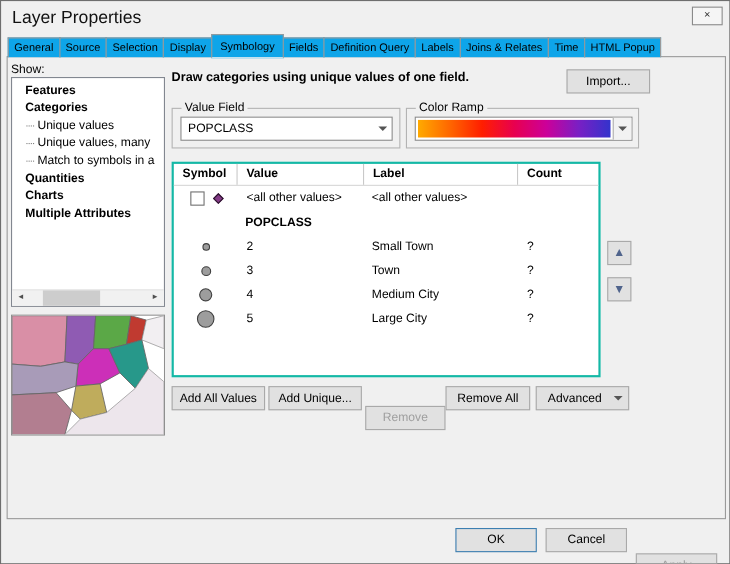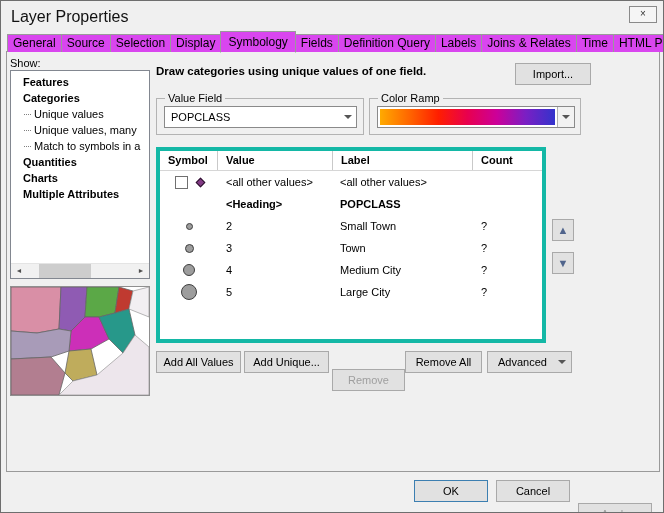--- a/index.html
+++ b/index.html
@@ -10,21 +10,21 @@
 
   
   .titlebar { position:absolute; left:0; top:0; right:0; height:28px; }
   .title { position:absolute; left:10px; top:7px; font-size:16px; color:#111; }
   .close-btn { position:absolute; right:6px; top:5px; width:28px; height:17px; border:1px solid #8a8a8a;
                background:#f5f5f5; text-align:center; line-height:14px; font-size:10px; color:#333; }
 
   
   .tabs { position:absolute; left:6px; top:30px; height:21px; display:flex; align-items:flex-end; z-index:2; }
   .tab { height:18px; line-height:17px; padding:0 5px; border:1px solid #9a9a9a; border-bottom:none;
-         background:#d946ef; font-size:12px; white-space:nowrap; }
+         background:#0ea5e9; font-size:10px; white-space:nowrap; }
   .tab + .tab { margin-left:-1px; }
   .tab.active { height:22px; line-height:21px; position:relative; z-index:3; margin-bottom:-1px;
                 border-bottom:1px solid #f0f0f0; padding:0 7px; }
 
   .panel { position:absolute; left:5px; top:50px; width:654px; height:421px; border:1px solid #9a9a9a;
            background:#f0f0f0; z-index:1; }
   .abs { position:absolute; z-index:2; }
 
   
   .show-label { left:9px; top:56px; }
@@ -57,21 +57,21 @@
   .combo-arrowbox { position:absolute; right:0; top:0; width:17px; height:20px; display:flex;
                     align-items:center; justify-content:center; }
   .tri-down { width:0; height:0; border-left:4px solid transparent; border-right:4px solid transparent;
               border-top:4px solid #555; }
   .combo-ramp { left:7px; top:7px; width:198px; }
   .ramp-grad { position:absolute; left:2px; top:2px; right:19px; bottom:2px; }
   .ramp-arrowbox { position:absolute; right:0; top:0; width:17px; height:20px; background:#f2f2f2;
                    border-left:1px solid #b0b0b0; display:flex; align-items:center; justify-content:center; }
 
   
-  .vtable { left:155px; top:146px; width:390px; height:196px; background:#fff; border:4px solid #14b8a6; }
+  .vtable { left:155px; top:146px; width:390px; height:196px; background:#fff; border:2px solid #14b8a6; }
   .thead { display:flex; height:20px; border-bottom:1px solid #d6d6d6; font-weight:bold; }
   .th { line-height:19px; padding-left:8px; border-right:1px solid #c9c9c9; }
   .th:last-child { border-right:none; }
   .w-sym { width:58px; } .w-val { width:115px; } .w-lab { width:140px; } .w-cnt { flex:1; }
   .trow { display:flex; height:22px; align-items:center; }
   .td-sym { width:58px; display:flex; align-items:center; justify-content:center; }
   .td-val { width:115px; padding-left:8px; }
   .td-lab { width:140px; padding-left:7px; }
   .td-cnt { flex:1; padding-left:8px; }
   .bold { font-weight:bold; }
@@ -206,21 +206,20 @@
         <span class="cb"></span>
         <span class="diamond"></span>
       </div>
       <div class="td-val">&lt;all other values&gt;</div>
       <div class="td-lab">&lt;all other values&gt;</div>
       <div class="td-cnt"></div>
     </div>
 
     <div class="trow">
       <div class="td-sym"></div>
-      <div class="td-val bold">&lt;Heading&gt;</div>
       <div class="td-lab bold">POPCLASS</div>
       <div class="td-cnt"></div>
     </div>
 
     <div class="trow">
       <div class="td-sym">
           <span class="dot d1"></span>
         </div>
       <div class="td-val">2</div>
       <div class="td-lab">Small Town</div>

